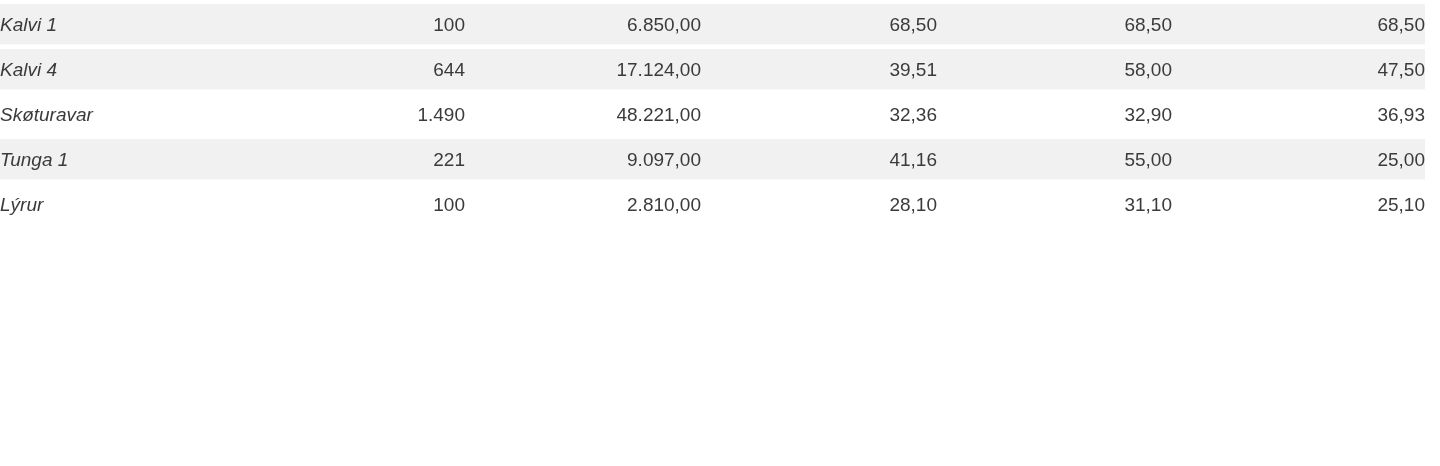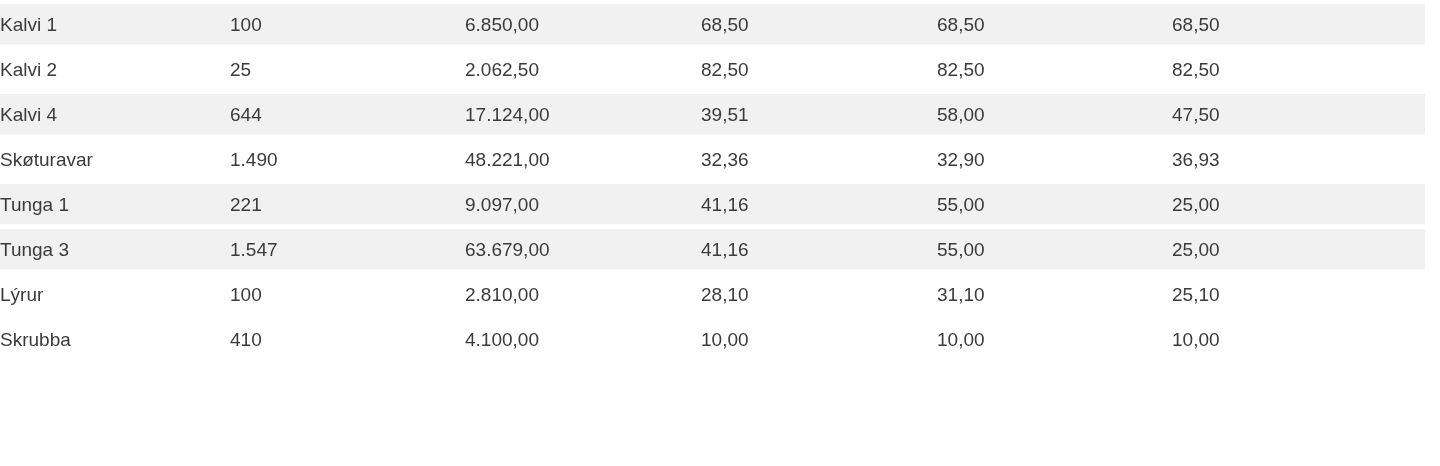--- a/index.html
+++ b/index.html
@@ -34,23 +34,24 @@
   }
   tr.alt td {
     background: #f1f1f1;
     
     border-bottom: 4px solid #ffffff;
     box-shadow: inset 0 -1px 0 0 #fafafa;
   }
   td.c-name {
     text-align: left;
     padding-left: 15px;
+    font-style: italic;
   }
   td.c-num {
-    text-align: left;
+    text-align: right;
   }
   td.c-last {
     padding-right: 20px;
   }
 </style>
 </head>
 <body>
 
 <table class="price-table">
   <colgroup>
@@ -64,28 +65,20 @@
   <tbody>
   <tr class="alt">
     <td class="c-name">Kalvi 1</td>
     <td class="c-num">100</td>
     <td class="c-num">6.850,00</td>
     <td class="c-num">68,50</td>
     <td class="c-num">68,50</td>
     <td class="c-num c-last">68,50</td>
   </tr>
 
-  <tr>
-    <td class="c-name">Kalvi 2</td>
-    <td class="c-num">25</td>
-    <td class="c-num">2.062,50</td>
-    <td class="c-num">82,50</td>
-    <td class="c-num">82,50</td>
-    <td class="c-num c-last">82,50</td>
-  </tr>
 
   <tr class="alt">
     <td class="c-name">Kalvi 4</td>
     <td class="c-num">644</td>
     <td class="c-num">17.124,00</td>
     <td class="c-num">39,51</td>
     <td class="c-num">58,00</td>
     <td class="c-num c-last">47,50</td>
   </tr>
 
@@ -101,41 +94,25 @@
   <tr class="alt">
     <td class="c-name">Tunga 1</td>
     <td class="c-num">221</td>
     <td class="c-num">9.097,00</td>
     <td class="c-num">41,16</td>
     <td class="c-num">55,00</td>
     <td class="c-num c-last">25,00</td>
   </tr>
 
 
-  <tr class="alt">
-    <td class="c-name">Tunga 3</td>
-    <td class="c-num">1.547</td>
-    <td class="c-num">63.679,00</td>
-    <td class="c-num">41,16</td>
-    <td class="c-num">55,00</td>
-    <td class="c-num c-last">25,00</td>
-  </tr>
 
   <tr>
     <td class="c-name">Lýrur</td>
     <td class="c-num">100</td>
     <td class="c-num">2.810,00</td>
     <td class="c-num">28,10</td>
     <td class="c-num">31,10</td>
     <td class="c-num c-last">25,10</td>
   </tr>
 
 
-  <tr>
-    <td class="c-name">Skrubba</td>
-    <td class="c-num">410</td>
-    <td class="c-num">4.100,00</td>
-    <td class="c-num">10,00</td>
-    <td class="c-num">10,00</td>
-    <td class="c-num c-last">10,00</td>
-  </tr>
 </tbody>
 </table>
 
 </body></html>

